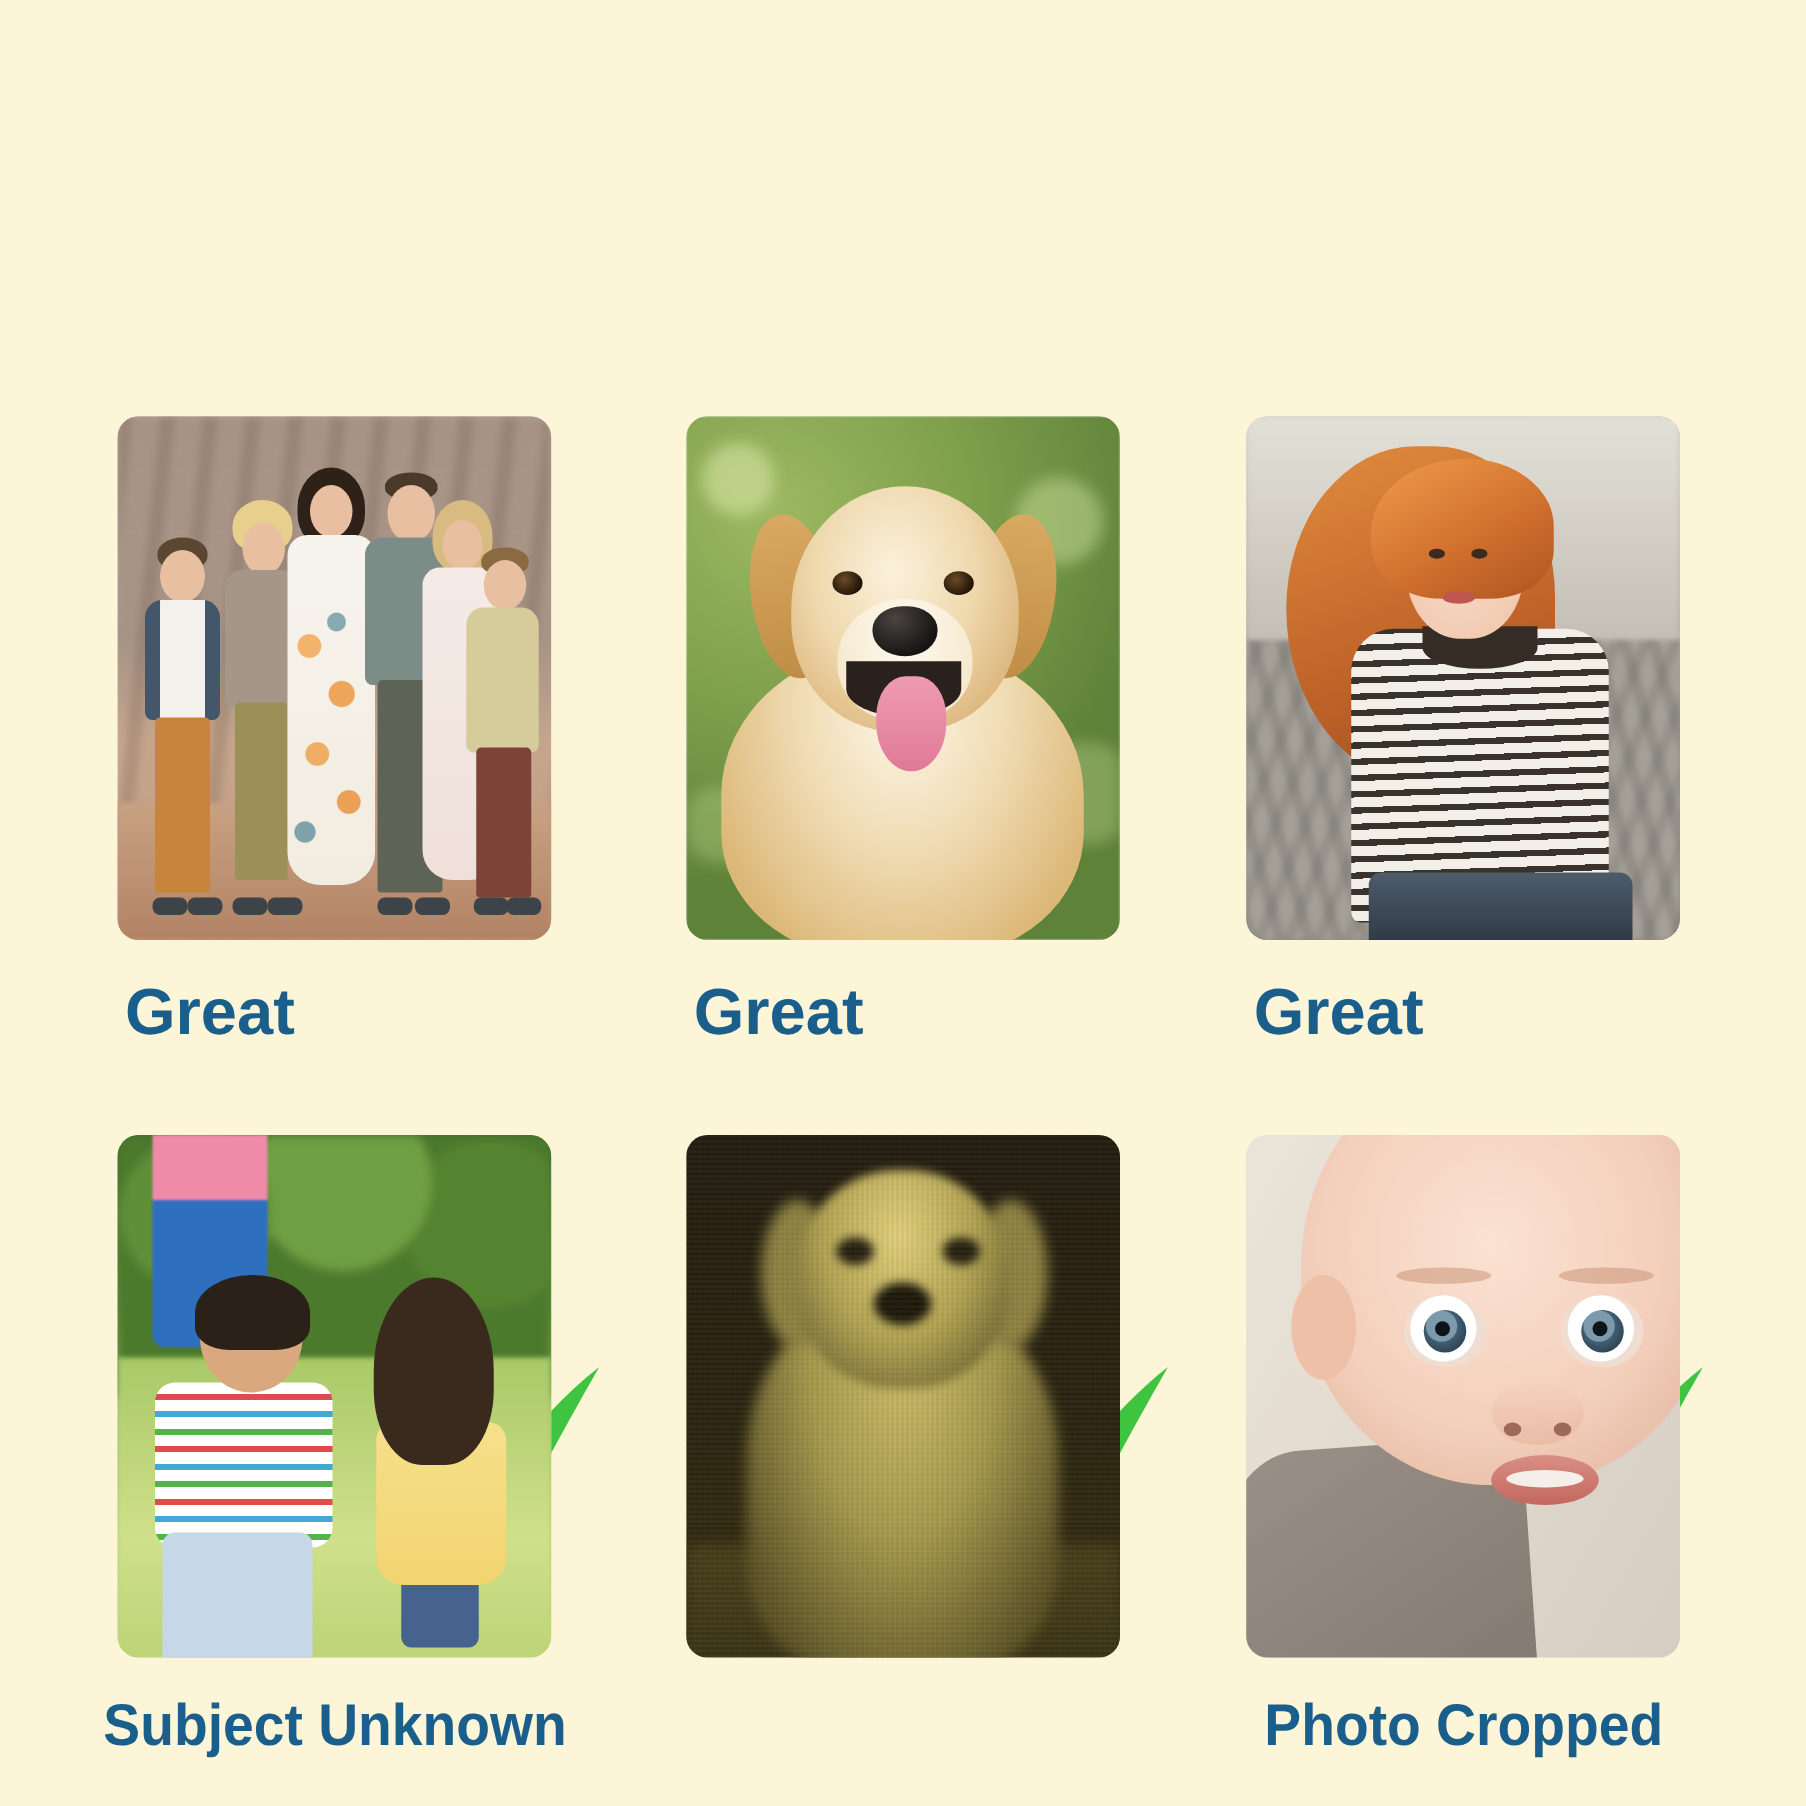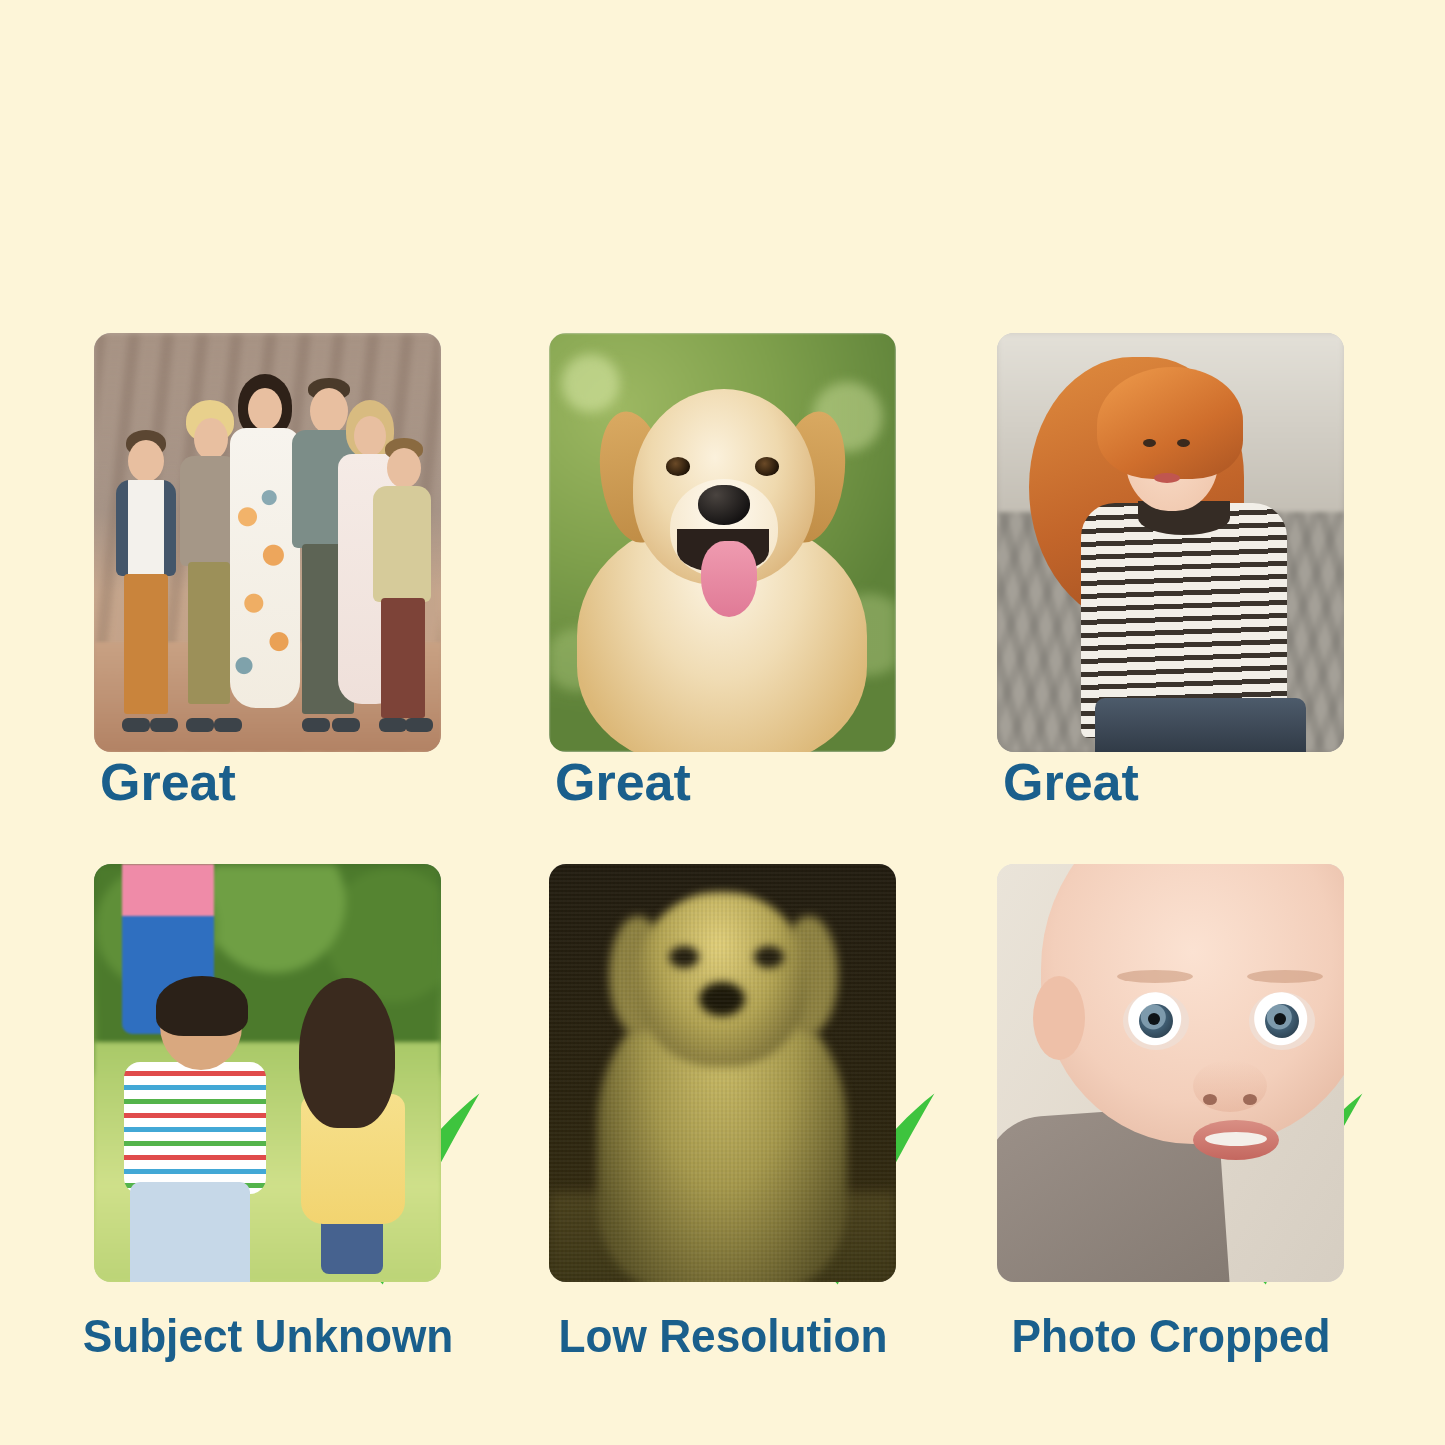--- a/index.html
+++ b/index.html
@@ -58,21 +58,21 @@
   }
 
   .cell {
     position: absolute;
     width: 347px;
   }
   .cell.c1 { left: 94px; }
   .cell.c2 { left: 549px; }
   .cell.c3 { left: 997px; }
   .cell.r1 { top: 105px; }
-  .cell.r2 { top: 636px; text-align: right; }
+  .cell.r2 { top: 680px; text-align: right; }
 
   .photo {
     position: relative;
     width: 347px;
     height: 419px;
     border-radius: 17px;
     overflow: hidden;
     background: #ddd;
   }
   .cell.r2 .photo { height: 418px; }
@@ -88,21 +88,21 @@
     width: 347px;
     height: 96px;
   }
   .caption {
     position: absolute;
     color: #1a5f8c;
     font-family: "Liberation Sans", sans-serif;
     font-weight: bold;
     font-size: 50px;
     white-space: nowrap;
-    top: 0;
+    top: 28px;
   }
   .cell.r1 .caption { left: 6px; font-size: 52px; }
   .cell.r2 .caption {
     left: 50%;
     transform: translateX(-50%) scaleX(0.94);
     font-size: 47px;
     top: 26px;
   }
 
   
@@ -520,24 +520,20 @@
           <div class="b lr-ear l"></div>
           <div class="b lr-ear r"></div>
           <div class="b lr-dog-head"></div>
           <div class="b lr-eye l"></div>
           <div class="b lr-eye r"></div>
           <div class="b lr-nose"></div>
           <div class="b lr-noise"></div>
         </div>
       </div>
 
-      <div class="caption-row">
-        <div class="caption">Low Resolution</div>
-
-      </div>
     </div>
 
     <div class="cell c3 r2">
       <div class="photo">
         <div class="photo-inner">
           <div class="b baby-bg"></div>
           <div class="b baby-body"></div>
           <div class="b baby-head"></div>
           <div class="b baby-ear"></div>
           <div class="b baby-brow l"></div>

